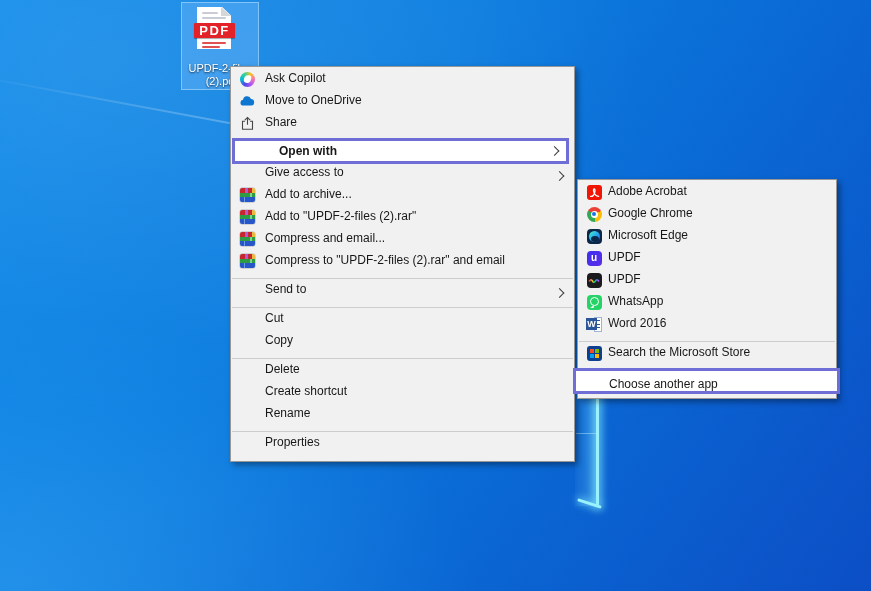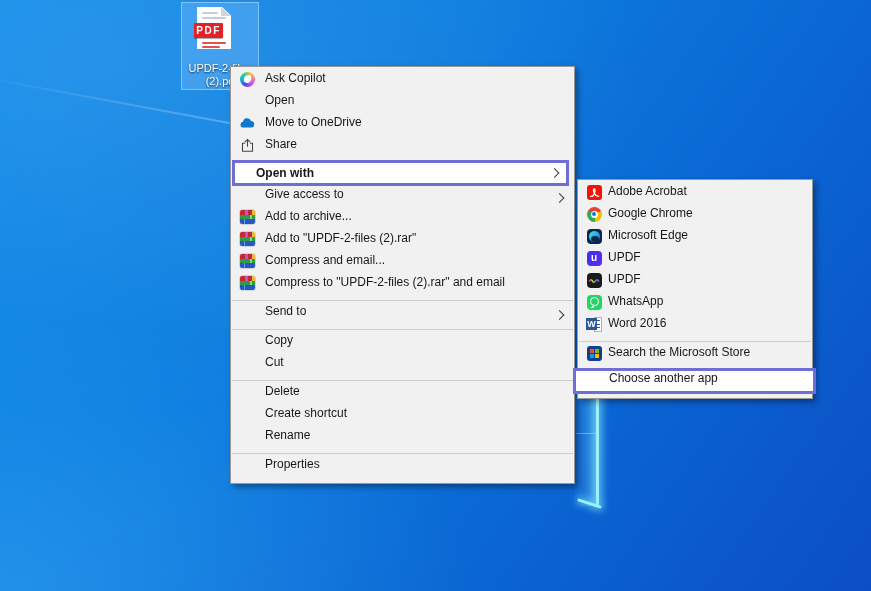--- a/index.html
+++ b/index.html
@@ -29,48 +29,48 @@
   .page{position:absolute;left:15px;top:4px;width:34px;height:42px;background:#fff;
     clip-path:polygon(0 0,74% 0,100% 20%,100% 100%,0 100%);
     box-shadow:0 1px 2px rgba(0,0,0,0.3);}
   .page-fold{position:absolute;left:39px;top:4px;width:10px;height:9px;background:#d6d6d6;
     clip-path:polygon(0 0,100% 100%,0 100%);}
   .page-line{position:absolute;height:2px;background:#e05252;border-radius:1px;}
   .pl1{left:20px;top:9px;width:16px;background:#c9ccd4;}
   .pl2{left:20px;top:14px;width:24px;background:#c9ccd4;}
   .pl3{left:20px;top:39px;width:24px;}
   .pl4{left:20px;top:43px;width:18px;}
-  .pdf-badge{position:absolute;left:12px;top:20px;width:29px;height:15px;background:#e22128;
-    color:#fff;font-weight:bold;font-size:10px;letter-spacing:1.5px;text-align:center;
+  .pdf-badge{position:absolute;left:12px;top:20px;width:41px;height:15px;background:#e22128;
+    color:#fff;font-weight:bold;font-size:13px;letter-spacing:1.5px;text-align:center;
     line-height:15px;border-radius:1px;box-shadow:0 1px 1px rgba(0,0,0,0.35);}
   .file-label{position:absolute;left:0;top:59px;width:100%;text-align:center;color:#fff;
     font-size:11px;line-height:13px;text-shadow:0 1px 2px rgba(0,0,0,0.75);}
 
   
   .menu{position:absolute;background:#f1f1f1;border:1px solid #979797;
     box-shadow:3px 3px 6px rgba(0,0,0,0.38);padding:4px 0;box-sizing:border-box;
     color:#171717;font-size:12px;}
   #main-menu{left:230px;top:66px;width:345px;}
-  #sub-menu{left:577px;top:179px;width:236px;overflow:visible;}
+  #sub-menu{left:577px;top:179px;width:260px;overflow:visible;}
 
   .mi{position:relative;height:22px;display:flex;align-items:flex-start;padding:0 24px 0 8px;}
   .ico{width:16px;height:16px;margin-right:10px;flex:none;display:flex;
        align-items:center;justify-content:center;position:relative;}
   #sub-menu .ico{margin-right:6px;}
   .sep{height:1px;background:#cdcdcd;margin:3px 1px;}
   .arrow{position:absolute;right:11px;top:50%;width:6px;height:6px;
     border-top:1.4px solid #3c3c3c;border-right:1.4px solid #3c3c3c;
     transform:translateY(-50%) rotate(45deg);}
 
   
   .boxed{margin:1px 5px 1px 1px;height:20px;background:#fff;border:3px solid #6f6ed7;
-    display:flex;align-items:center;position:relative;padding-left:21px;font-weight:bold;}
+    display:flex;align-items:center;position:relative;padding-left:44px;font-weight:bold;}
   .boxed .arrow{right:8px;}
   .boxed2{margin:1px -4px 0 -5px;height:20px;background:#fff;border:3px solid #6f6ed7;
-    display:flex;align-items:flex-start;position:relative;padding-left:33px;}
+    display:flex;align-items:flex-end;position:relative;padding-left:33px;}
 
   
   .i-copilot{width:15px;height:15px;border-radius:50%;position:relative;
     background:conic-gradient(from 210deg,#4f46e5,#06b6d4,#34d399,#fbbf24,#f472b6,#a855f7,#4f46e5);}
   .i-copilot::after{content:"";position:absolute;left:4px;top:3px;width:7px;height:8px;
     background:#fff;border-radius:60% 40% 55% 45%;transform:rotate(15deg);}
 
   .i-rar{width:15px;height:14px;border-radius:2px;overflow:hidden;display:flex;
     flex-direction:column;box-shadow:0 0 0 0.5px rgba(0,0,0,0.25);}
   .i-rar .r1{height:5px;background:linear-gradient(90deg,#c6262e 0 35%,#b05ad2 35% 55%,#c6262e 55% 80%,#e8b93c 80%);}
@@ -142,24 +142,20 @@
 
 <div class="menu" id="main-menu">
 
   <div class="mi">
     <span class="ico">
         <span class="i-copilot"></span>
       </span>
     <span>Ask Copilot</span>
   </div>
 
-  <div class="mi">
-    <span class="ico"></span>
-    <span>Open</span>
-  </div>
 
   <div class="mi">
     <span class="ico">
       <svg width="16" height="11" viewBox="0 0 16 11">
           <path d="M12.6 9.6H4.4a2.9 2.9 0 0 1-.35-5.78A4.1 4.1 0 0 1 12 2.9a3.4 3.4 0 0 1 .6 6.7z" fill="#0d76d1"></path>
         </svg>
     </span>
     <span>Move to OneDrive</span>
   </div>
 
@@ -235,26 +231,26 @@
   <div class="mi">
     <span class="ico"></span>
     <span>Send to</span>
     <span class="arrow"></span>
   </div>
 
   <div class="sep"></div>
 
   <div class="mi">
     <span class="ico"></span>
+    <span>Cut</span>
+  </div>
+
+  <div class="mi">
+    <span class="ico"></span>
     <span>Copy</span>
-  </div>
-
-  <div class="mi">
-    <span class="ico"></span>
-    <span>Cut</span>
   </div>
 
   <div class="sep"></div>
 
   <div class="mi">
     <span class="ico"></span>
     <span>Delete</span>
   </div>
 
   <div class="mi">

